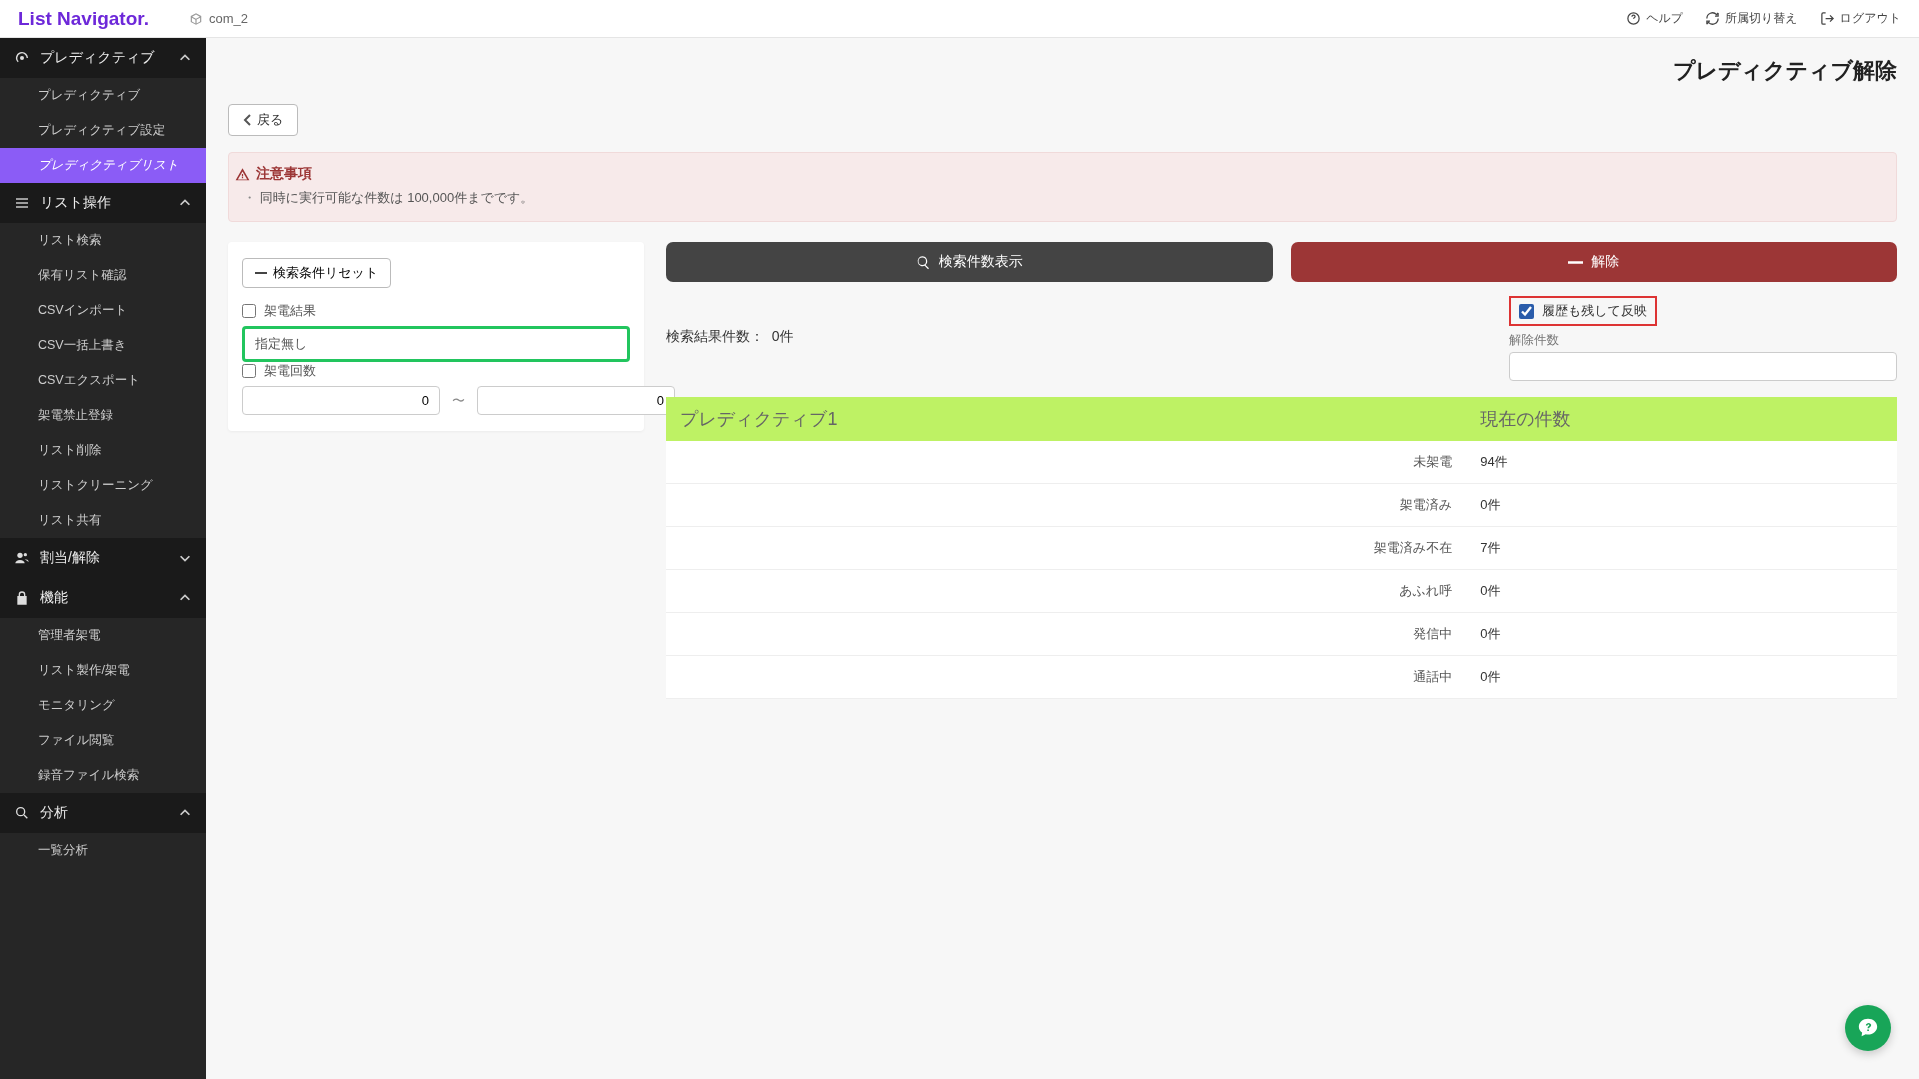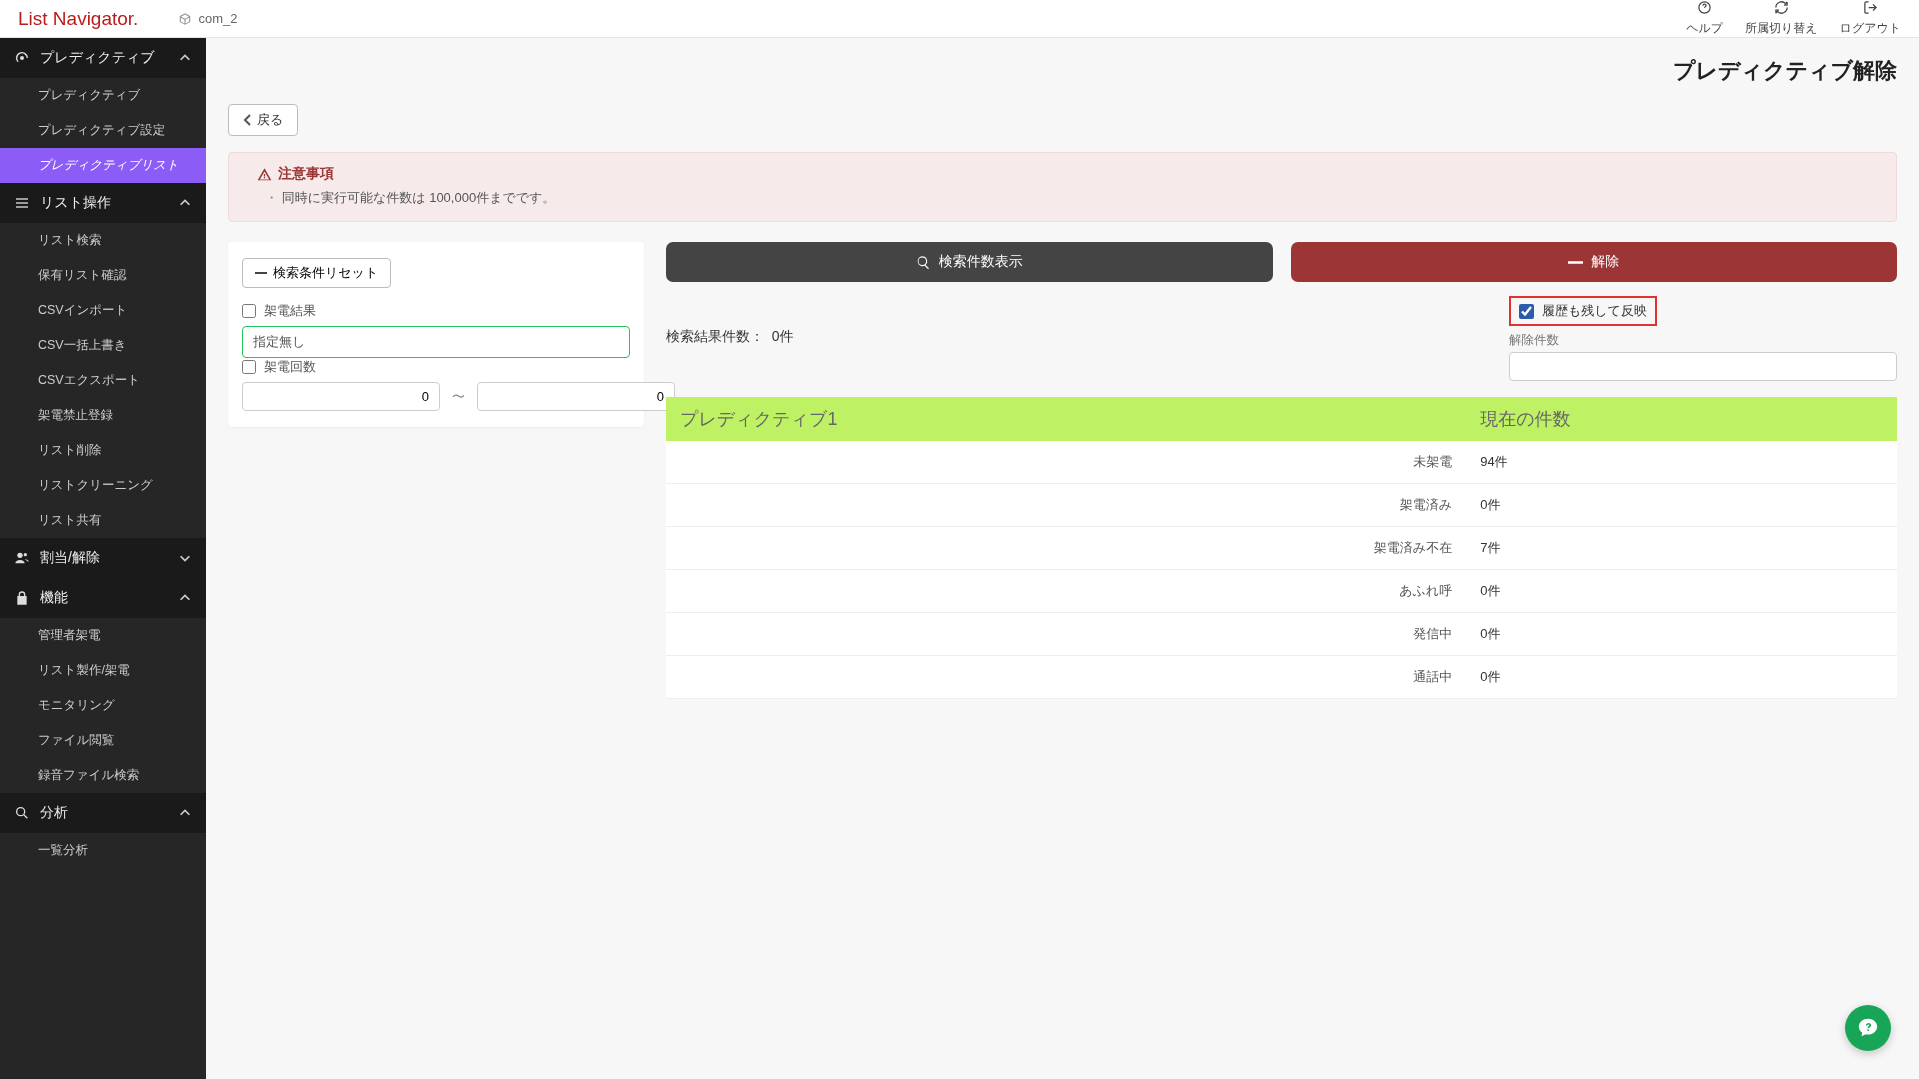--- a/index.html
+++ b/index.html
@@ -1,57 +1,57 @@
 <!DOCTYPE html>
 <html><head>
 <meta charset="utf-8">
 <style>
 * { margin: 0; padding: 0; box-sizing: border-box; }
 body { font-family: -apple-system, "Hiragino Sans", "Meiryo", sans-serif; font-size: 13px; color: #333; background: #f5f5f5; overflow: hidden; }
 .app { display: flex; flex-direction: column; height: 1079px; width: 1919px; }
 
 
 .header { height: 38px; background: #fff; display: flex; align-items: center; padding: 0 18px; border-bottom: 1px solid #e5e5e5; }
-.logo { font-size: 19px; font-weight: 400; color: #b91c1c; margin-right: 40px; }
+.logo { font-size: 19px; font-weight: 700; color: #6d28d9; margin-right: 40px; }
 .company { display: flex; align-items: center; gap: 6px; color: #666; font-size: 13px; }
 .company svg { width: 14px; height: 14px; fill: #999; }
 .header-right { margin-left: auto; display: flex; align-items: center; gap: 22px; }
-.header-link { display: flex; align-items: center; gap: 5px; color: #444; font-size: 12px; cursor: pointer; flex-direction: column; }
+.header-link { display: flex; align-items: center; gap: 5px; color: #444; font-size: 12px; cursor: pointer; }
 .header-link svg { width: 15px; height: 15px; }
 
 
 .body { display: flex; flex: 1; overflow: hidden; }
 
 
 .sidebar { width: 206px; background: #262626; color: #ccc; overflow-y: auto; scrollbar-width: thin; scrollbar-color: #555 #262626; }
 .sidebar::-webkit-scrollbar { width: 8px; }
 .sidebar::-webkit-scrollbar-thumb { background: #555; border-radius: 4px; }
 .side-head { display: flex; align-items: center; gap: 10px; padding: 11px 14px; background: #1a1a1a; cursor: pointer; font-size: 14px; color: #eee; }
 .side-head svg.lead { width: 16px; height: 16px; fill: #ddd; }
 .side-head .chev { margin-left: auto; }
 .side-item { padding: 9px 14px 9px 38px; font-size: 12.5px; color: #ccc; cursor: pointer; }
 .side-item.active { background: #8b5cf6; color: #fff; font-style: italic; }
 
 
 .main { flex: 1; padding: 18px 22px; overflow-y: auto; background: #f7f7f7; }
 .page-title { font-size: 22px; font-weight: 600; color: #222; margin-bottom: 18px; text-align: right; }
 .back-btn { display: inline-flex; align-items: center; gap: 4px; border: 1px solid #bbb; background: #fff; padding: 6px 14px; border-radius: 4px; font-size: 13px; color: #333; cursor: pointer; margin-bottom: 16px; }
-.notice { background: #f7eaea; border: 1px solid #f0dada; border-radius: 4px; padding: 12px 28px 14px; margin-bottom: 20px; }
+.notice { background: #f7eaea; border: 1px solid #f0dada; border-radius: 4px; padding: 12px 6px 14px; margin-bottom: 20px; }
 .notice-title { color: #9c3636; font-weight: 600; display: flex; align-items: center; gap: 6px; margin-bottom: 6px; font-size: 14px; }
 .notice-title svg { width: 15px; height: 15px; fill: #9c3636; }
 .notice-body { color: #555; font-size: 13px; padding-left: 8px; }
 .notice-body::before { content: "・ "; color: #888; }
 
 .cols { display: flex; gap: 22px; align-items: flex-start; }
 .panel-left { width: 416px; background: #fff; border-radius: 4px; padding: 16px 14px; box-shadow: 0 1px 3px rgba(0,0,0,0.05); }
 .reset-btn { display: inline-flex; align-items: center; gap: 6px; border: 1px solid #bbb; background: #fff; padding: 5px 12px; border-radius: 4px; font-size: 13px; cursor: pointer; margin-bottom: 14px; }
 .field-row { }
 .chk-label { display: flex; align-items: center; gap: 8px; font-size: 13px; color: #555; margin-bottom: 6px; }
 .chk-label input { width: 14px; height: 14px; }
-.sel { width: 100%; border: 1px solid #22c55e; border-radius: 4px; padding: 6px 10px; font-size: 13px; background: #fff; color: #555; }
+.sel { width: 100%; border: 3px solid #22c55e; border-radius: 4px; padding: 6px 10px; font-size: 13px; background: #fff; color: #555; }
 .range-row { display: flex; align-items: center; gap: 12px; }
 .range-row input { flex: 1; border: 1px solid #ccc; border-radius: 4px; padding: 6px 10px; text-align: right; font-size: 13px; }
 .tilde { color: #888; }
 
 .panel-right { flex: 1; }
 .btn-row { display: flex; gap: 18px; margin-bottom: 14px; }
 .big-btn { flex: 1; padding: 11px; border: none; border-radius: 7px; font-size: 14px; color: #fff; cursor: pointer; display: flex; align-items: center; justify-content: center; gap: 8px; }
 .big-btn.dark { background: #444; }
 .big-btn.red { background: #9c3636; }
 .big-btn svg { width: 15px; height: 15px; fill: #fff; }

